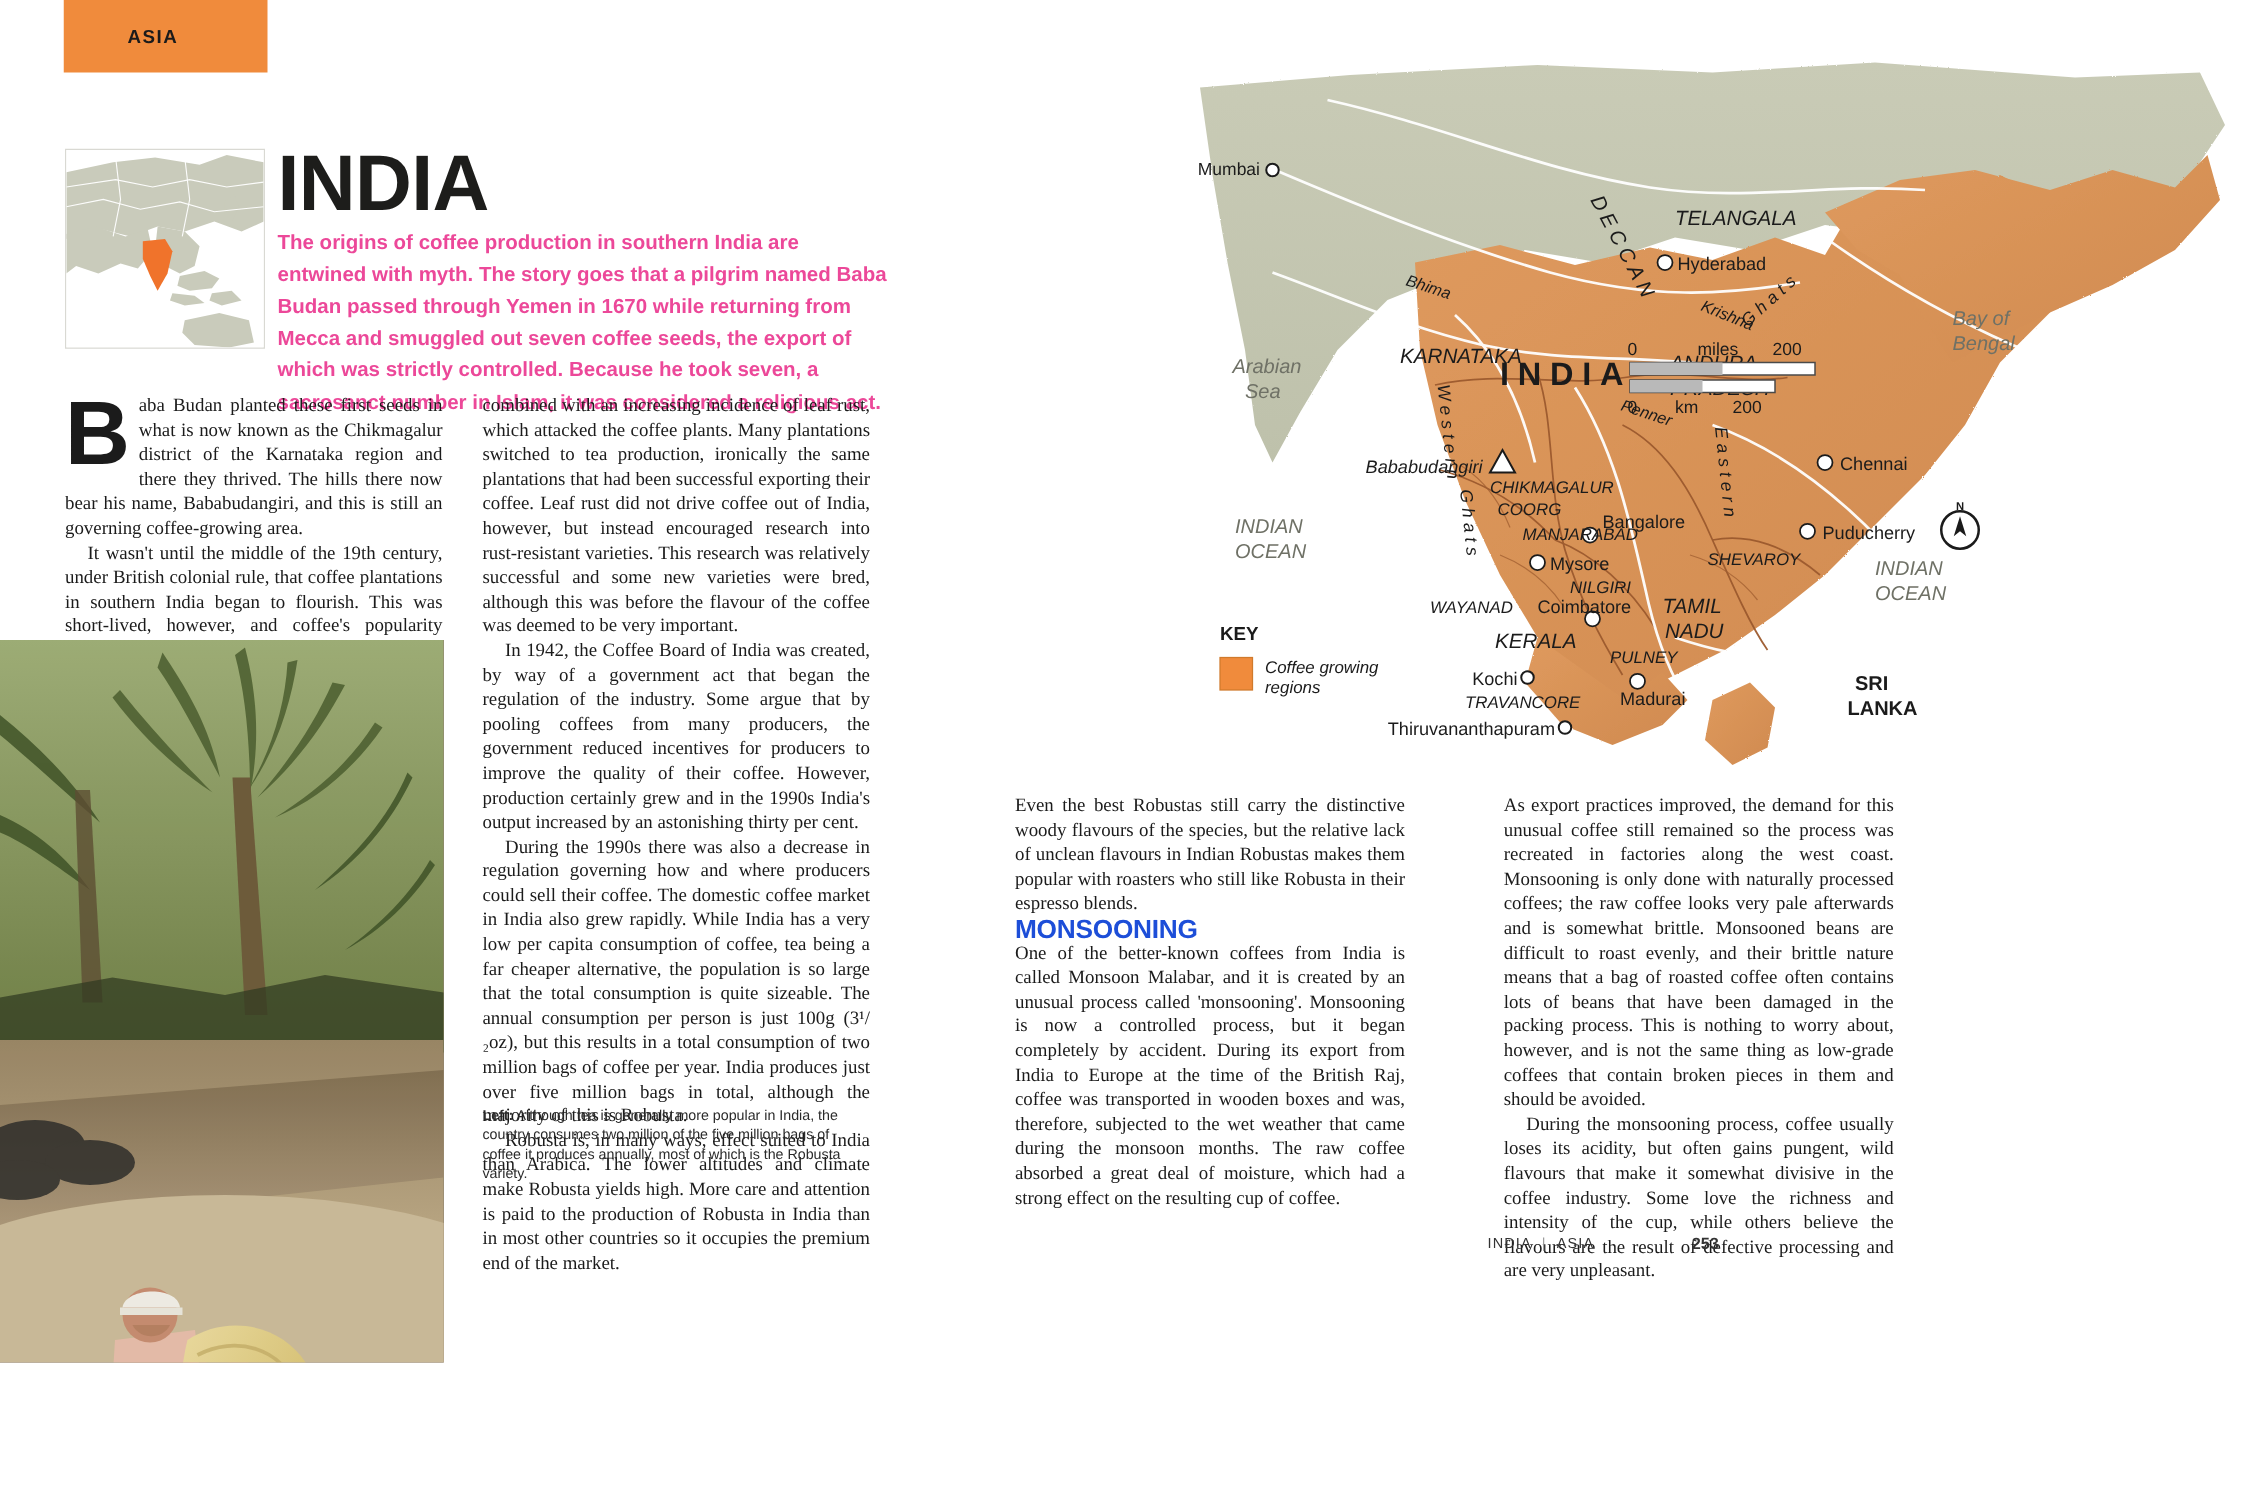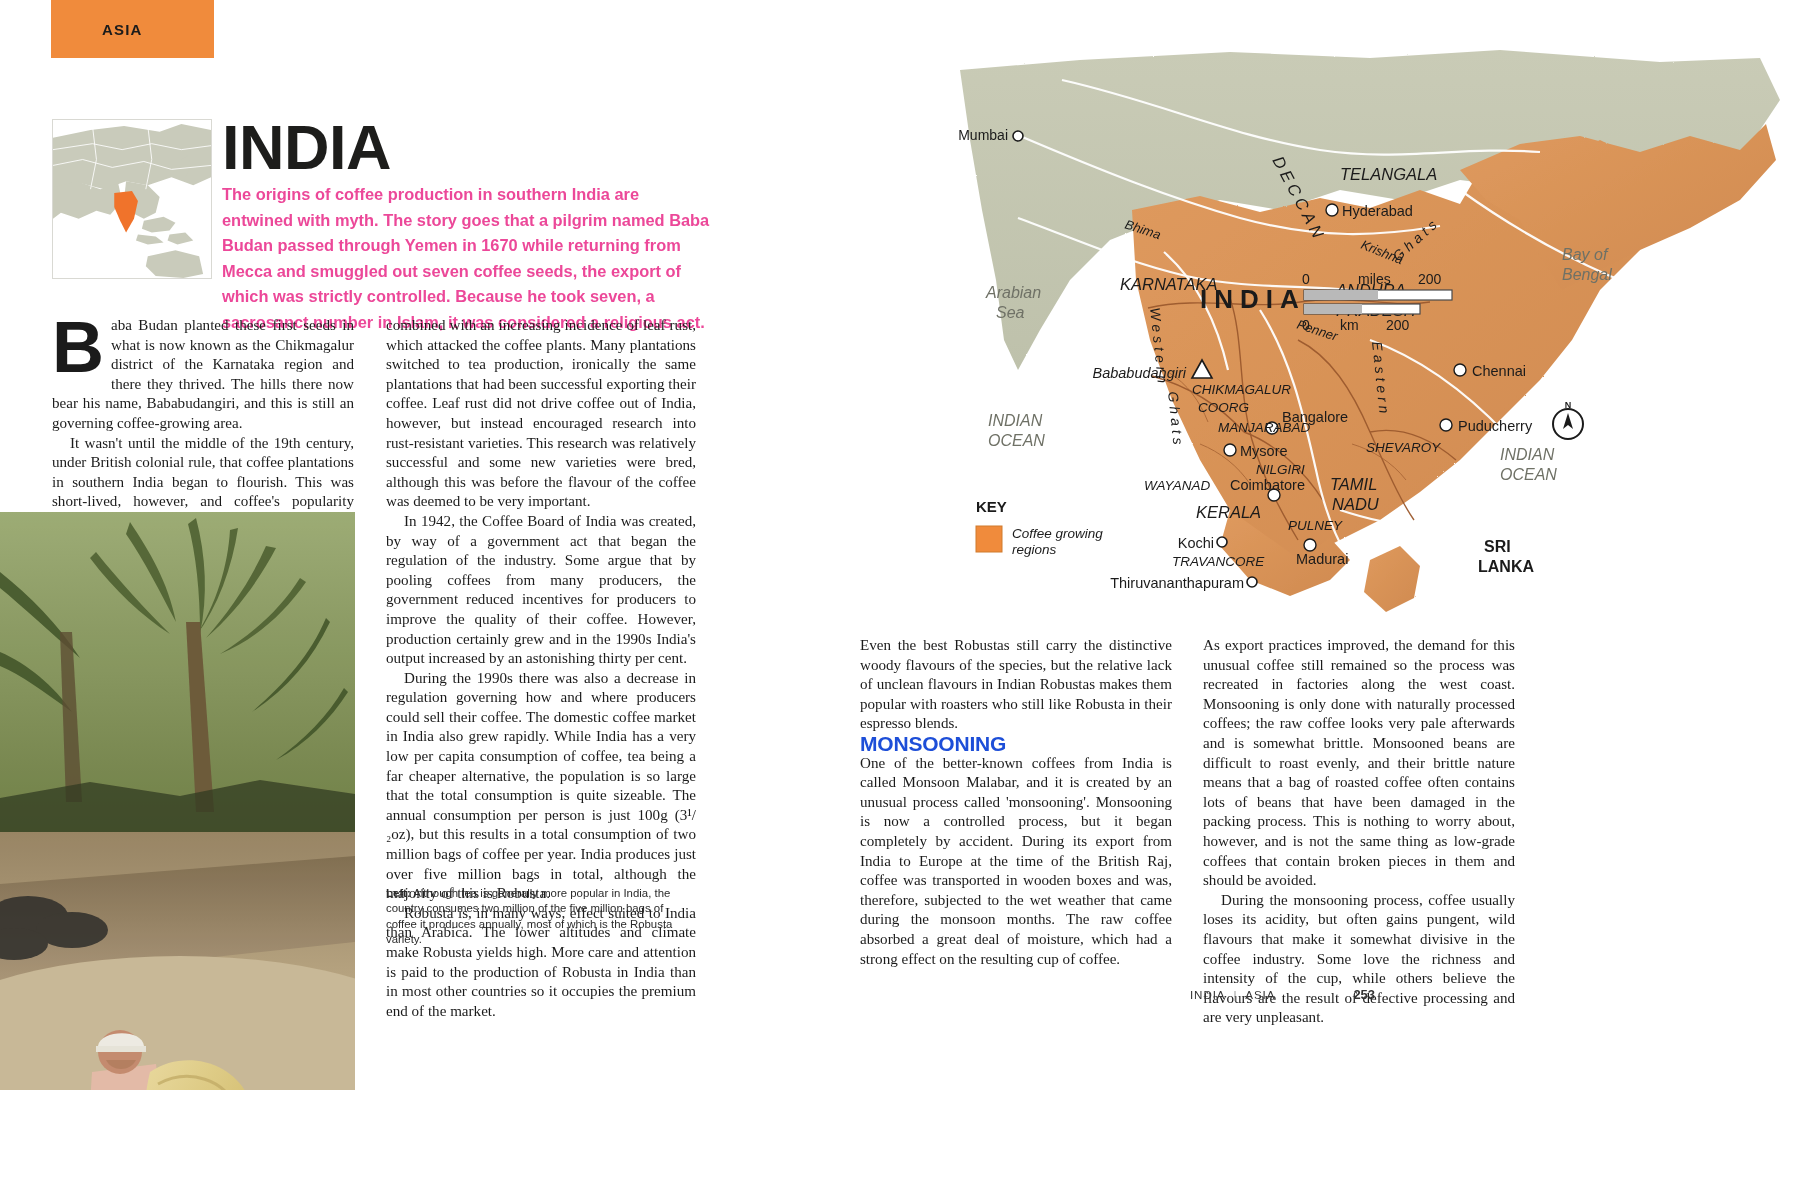--- a/index.html
+++ b/index.html
@@ -71,21 +71,21 @@
     font-family: "Liberation Sans", sans-serif;
     font-size: 11.4px; line-height: 15.4px; color: #2a2a2a; text-align: left;
   }
   .caption b { font-weight: 700; }
 
   
   .map-wrap { position: absolute; left: 900px; top: 40px; width: 896px; height: 580px; }
   .map-wrap svg { display: block; }
 
   
-  #col3 { left: 860px; top: 636px; width: 312px; position: absolute;
+  #col3 { left: 812px; top: 636px; width: 312px; position: absolute;
           font-size: 15.1px; line-height: 19.6px; text-align: justify; }
   #col4 { left: 1203px; top: 636px; width: 312px; position: absolute;
           font-size: 15.1px; line-height: 19.6px; text-align: justify; }
   #col3 p, #col4 p { margin: 0; text-indent: 18px; }
   #col3 p.first, #col4 p.first { text-indent: 0; }
 
   .subhead {
     font-family: "Liberation Sans", sans-serif;
     font-weight: 700; font-size: 21px; letter-spacing: -0.2px;
     margin: 22px 0 13px 0; color: #1d4ed8; text-indent: 0 !important;

